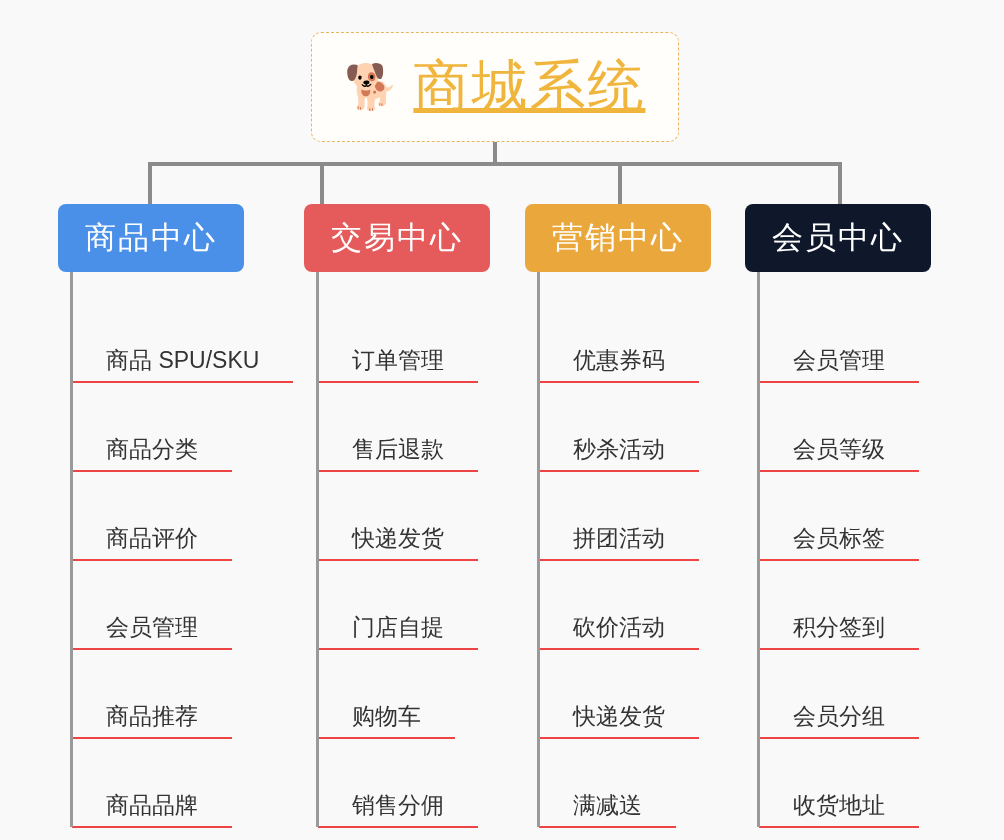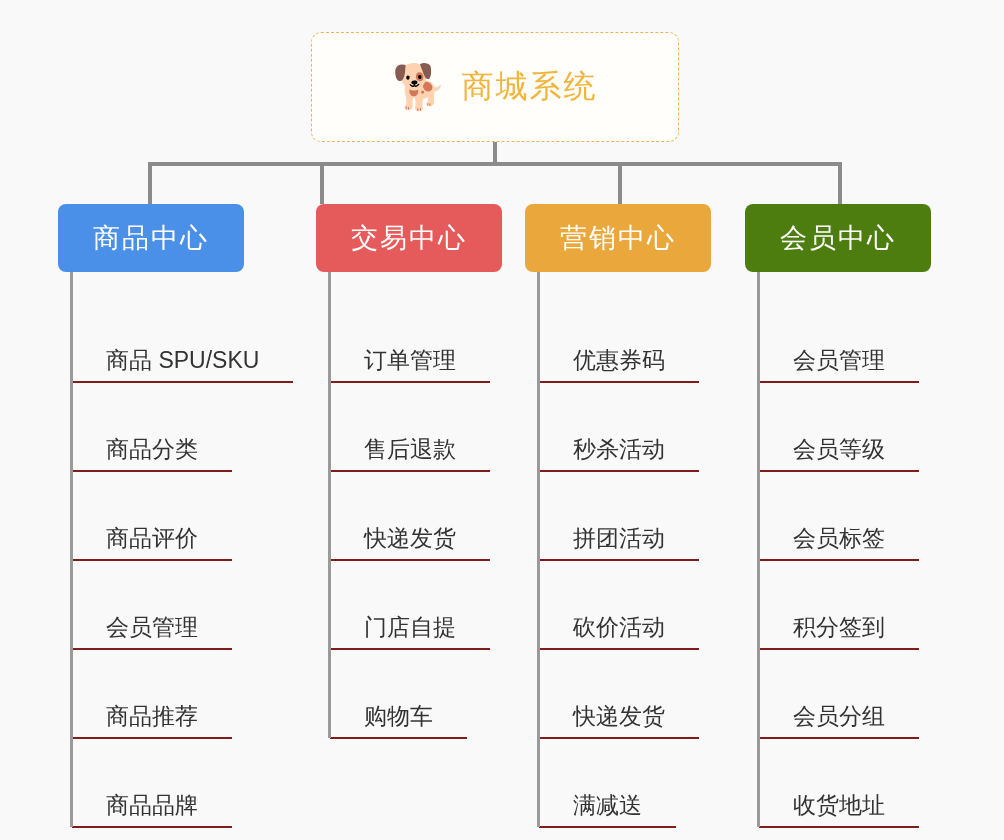--- a/index.html
+++ b/index.html
@@ -37,24 +37,25 @@
     align-items: center;
     justify-content: center;
     gap: 14px;
   }
   .root-emoji {
     font-size: 44px;
     line-height: 1;
     color: #f5c242;
   }
   .root-title {
-    font-size: 32px;
+    font-size: 56px;
     color: #f0b53c;
     letter-spacing: 2px;
     white-space: nowrap;
+    text-decoration: underline;
   }
 
   
   .conn {
     position: absolute;
     background: #8b8b8b;
   }
   .conn-stem {            
     left: 493px;
     top: 142px;
@@ -79,21 +80,21 @@
     top: 204px;
   }
   .cat-box {
     box-sizing: border-box;
     height: 68px;
     border-radius: 8px;
     display: flex;
     align-items: center;
     justify-content: center;
     color: #ffffff;
-    font-size: 27px;
+    font-size: 31px;
     letter-spacing: 2px;
     white-space: nowrap;
   }
 
   
   .leaf-wrap {
     position: relative;
     padding-left: 14px;
     padding-top: 22px;
   }
@@ -111,21 +112,21 @@
     padding: 0;
   }
   .leaf-item {
     height: 89px;
     display: flex;
     align-items: flex-end;
     justify-content: flex-start;
   }
   .leaf-inner {
     display: inline-block;
-    border-bottom: 2px solid #7f1d1d;
+    border-bottom: 2px solid #ef4444;
     padding: 0 34px 6px 34px;
     font-size: 23px;
     color: #333333;
     white-space: nowrap;
     line-height: 1.25;
   }
 </style>
 </head>
 <body style="background: rgb(249, 249, 249);">
 
@@ -163,39 +164,42 @@
             </li>
             <li class="leaf-item">
               <span class="leaf-inner">商品推荐</span>
             </li>
             <li class="leaf-item">
               <span class="leaf-inner">商品品牌</span>
             </li>
           </ul>
         </div>
       </div>
-      <div class="column" style="left: 316px; width: 186px;">
+      <div class="column" style="left: 304px; width: 186px;">
         <div class="cat-box" style="background: rgb(229, 91, 91);">交易中心</div>
         <div class="leaf-wrap">
           <div class="spine"></div>
           <ul class="leaf-list">
             <li class="leaf-item">
               <span class="leaf-inner">订单管理</span>
             </li>
             <li class="leaf-item">
               <span class="leaf-inner">售后退款</span>
             </li>
             <li class="leaf-item">
               <span class="leaf-inner">快递发货</span>
             </li>
             <li class="leaf-item">
               <span class="leaf-inner">门店自提</span>
             </li>
             <li class="leaf-item">
               <span class="leaf-inner">购物车</span>
+            </li>
+            <li class="leaf-item">
+              <span class="leaf-inner">销售分佣</span>
             </li>
           </ul>
         </div>
       </div>
       <div class="column" style="left: 525px; width: 186px;">
         <div class="cat-box" style="background: rgb(234, 168, 60); text-align: center;">营销中心</div>
         <div class="leaf-wrap">
           <div class="spine"></div>
           <ul class="leaf-list">
             <li class="leaf-item">
@@ -213,21 +217,21 @@
             <li class="leaf-item">
               <span class="leaf-inner">快递发货</span>
             </li>
             <li class="leaf-item">
               <span class="leaf-inner">满减送</span>
             </li>
           </ul>
         </div>
       </div>
       <div class="column" style="left: 745px; width: 186px;">
-        <div class="cat-box" style="background: #4d7c0f;">会员中心</div>
+        <div class="cat-box" style="background: #0f172a;">会员中心</div>
         <div class="leaf-wrap">
           <div class="spine"></div>
           <ul class="leaf-list">
             <li class="leaf-item">
               <span class="leaf-inner">会员管理</span>
             </li>
             <li class="leaf-item">
               <span class="leaf-inner">会员等级</span>
             </li>
             <li class="leaf-item">

